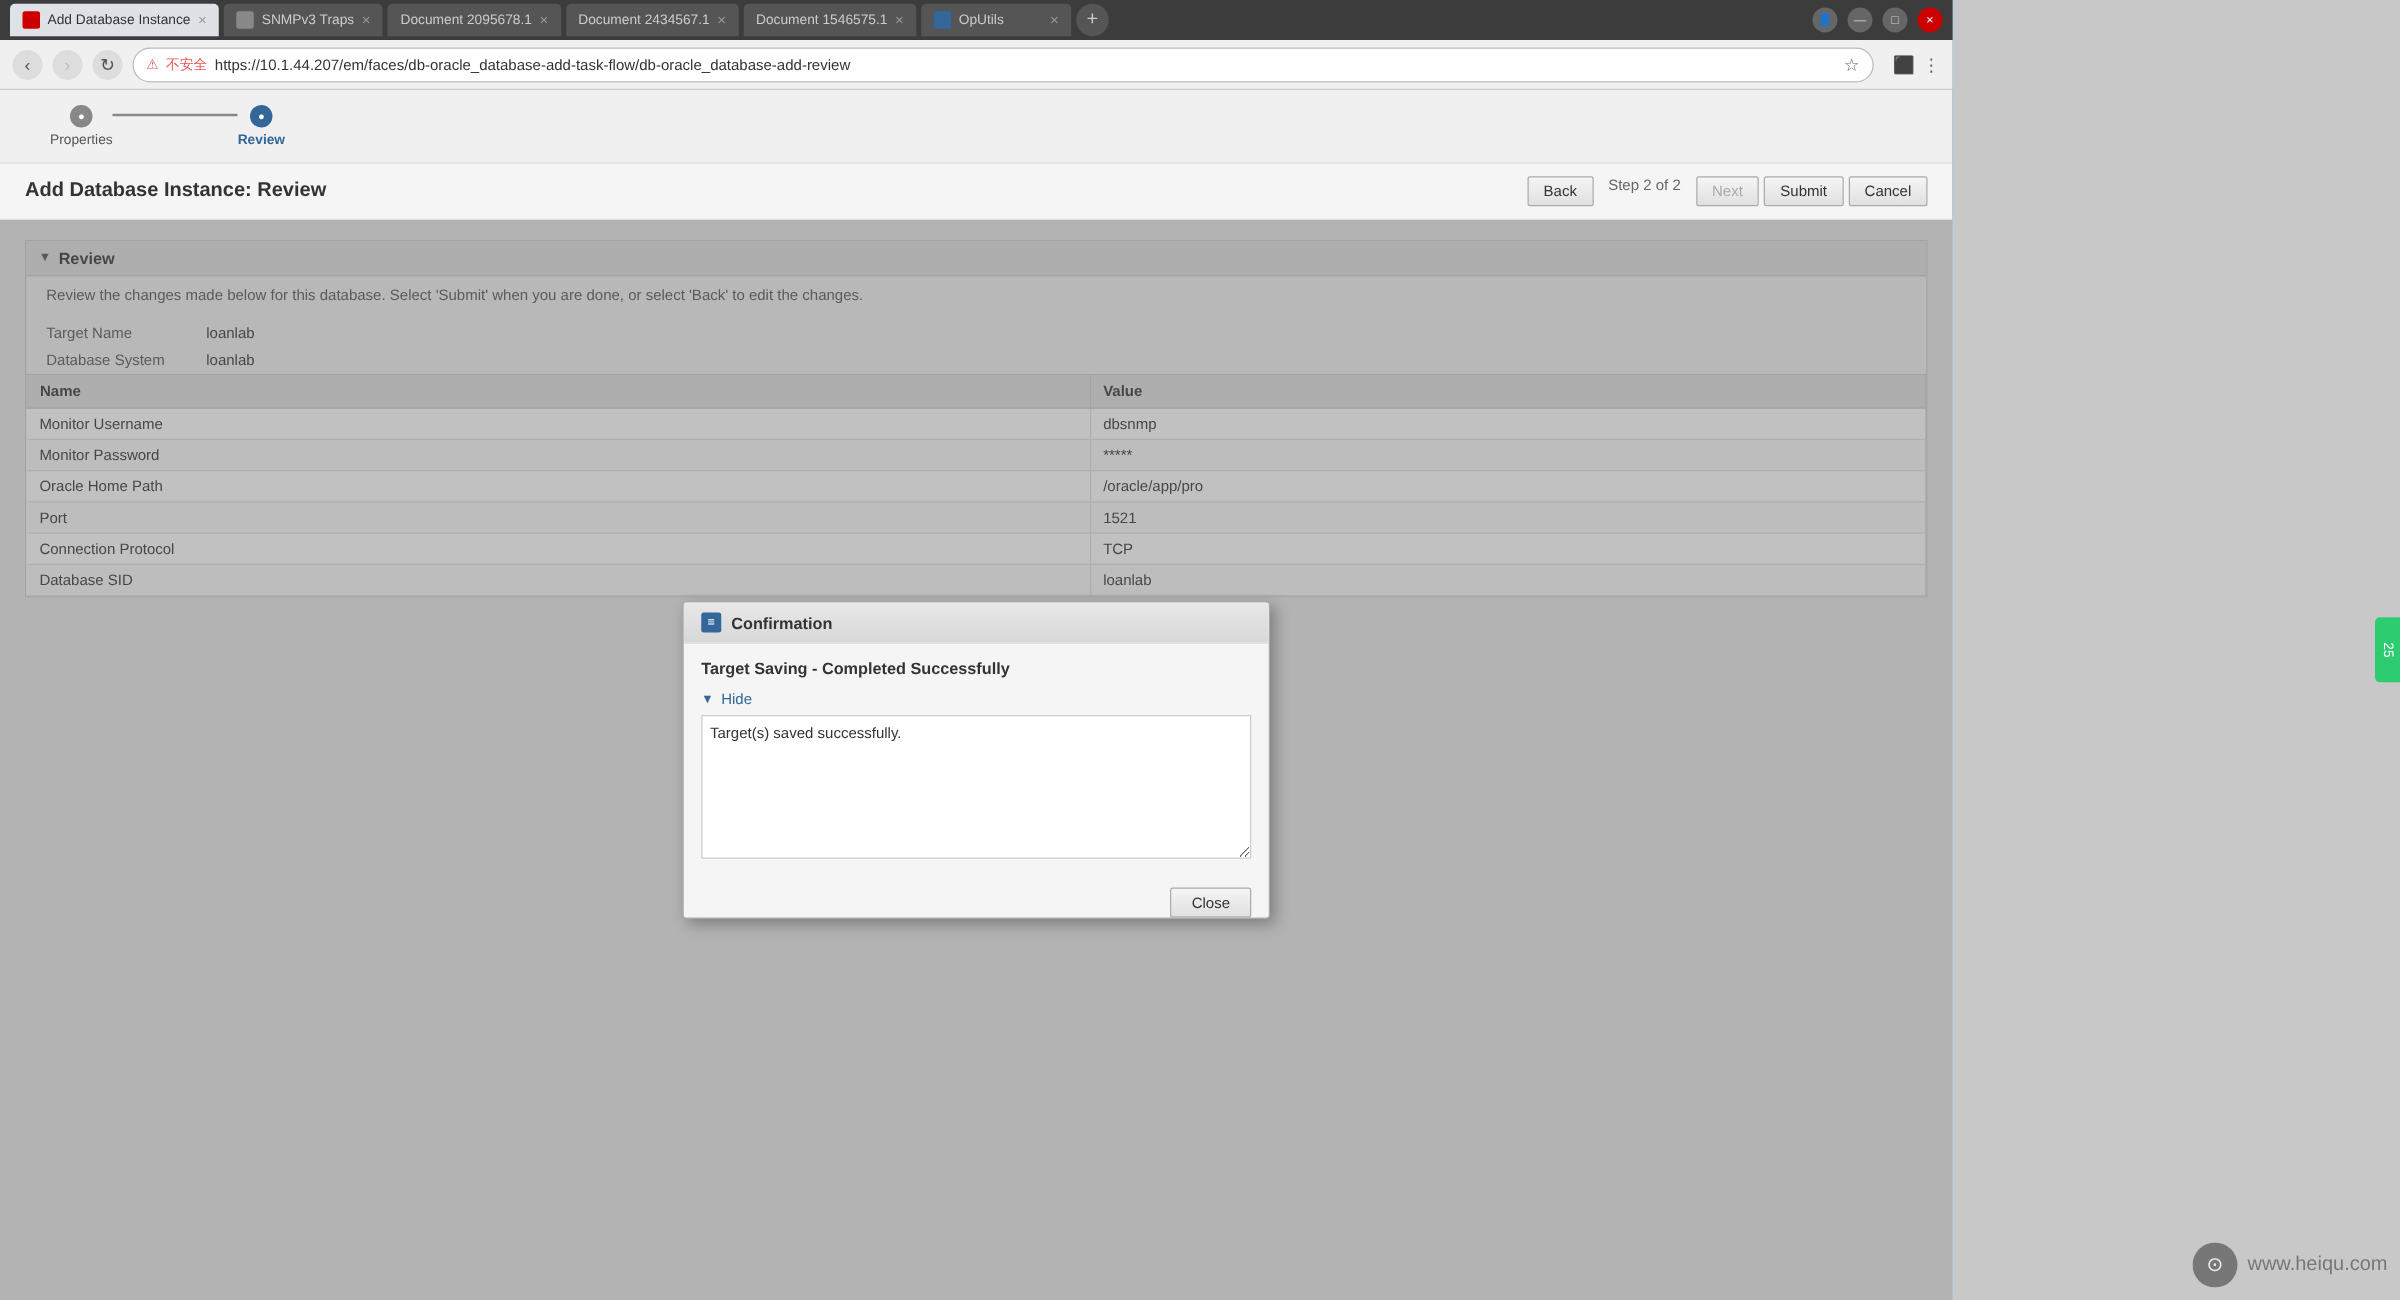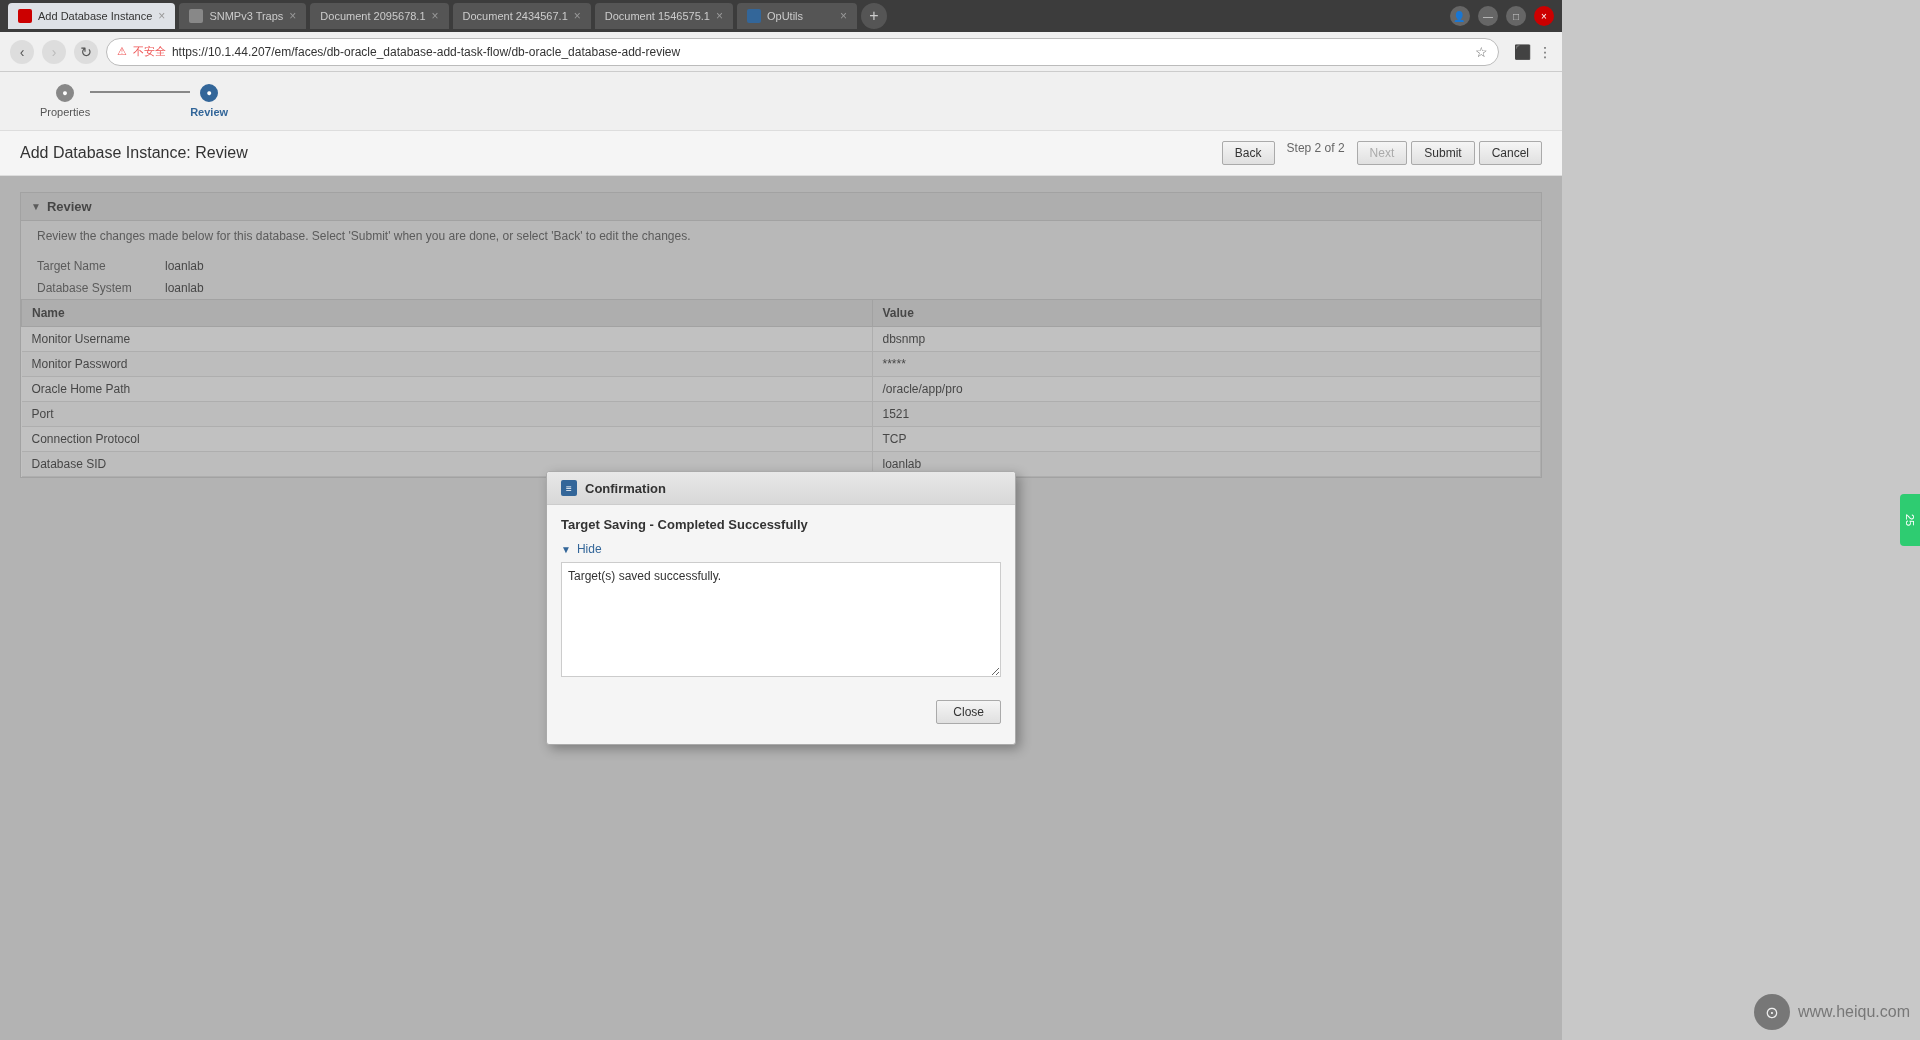--- a/index.html
+++ b/index.html
@@ -159,21 +159,21 @@
     .step-label.active { color: #336699; font-weight: bold; }
 
     
     .page-header {
       background: #f5f5f5;
       padding: 10px 20px;
       display: flex;
       align-items: center;
       border-bottom: 1px solid #ddd;
     }
-    .page-title { font-size: 16px; color: #333; font-weight: normal; flex: 1; }
+    .page-title { font-size: 16px; color: #333; font-weight: bold; flex: 1; }
     .action-buttons { display: flex; gap: 4px; }
     .btn {
       padding: 4px 12px;
       border: 1px solid #aaa;
       background: linear-gradient(to bottom, #f5f5f5, #e0e0e0);
       font-size: 12px;
       color: #333;
       cursor: pointer;
       border-radius: 2px;
     }
@@ -303,21 +303,21 @@
       height: 115px;
       border: 1px solid #ccc;
       background: #fff;
       padding: 6px;
       font-size: 12px;
       color: #333;
       resize: both;
       font-family: Arial, sans-serif;
     }
     .dialog-footer {
-      padding: 8px 14px 20px;
+      padding: 8px 14px 0;
       display: flex;
       justify-content: flex-end;
     }
     .btn-close {
       padding: 4px 16px;
       border: 1px solid #aaa;
       background: linear-gradient(to bottom, #f5f5f5, #e0e0e0);
       font-size: 12px;
       color: #333;
       cursor: pointer;

